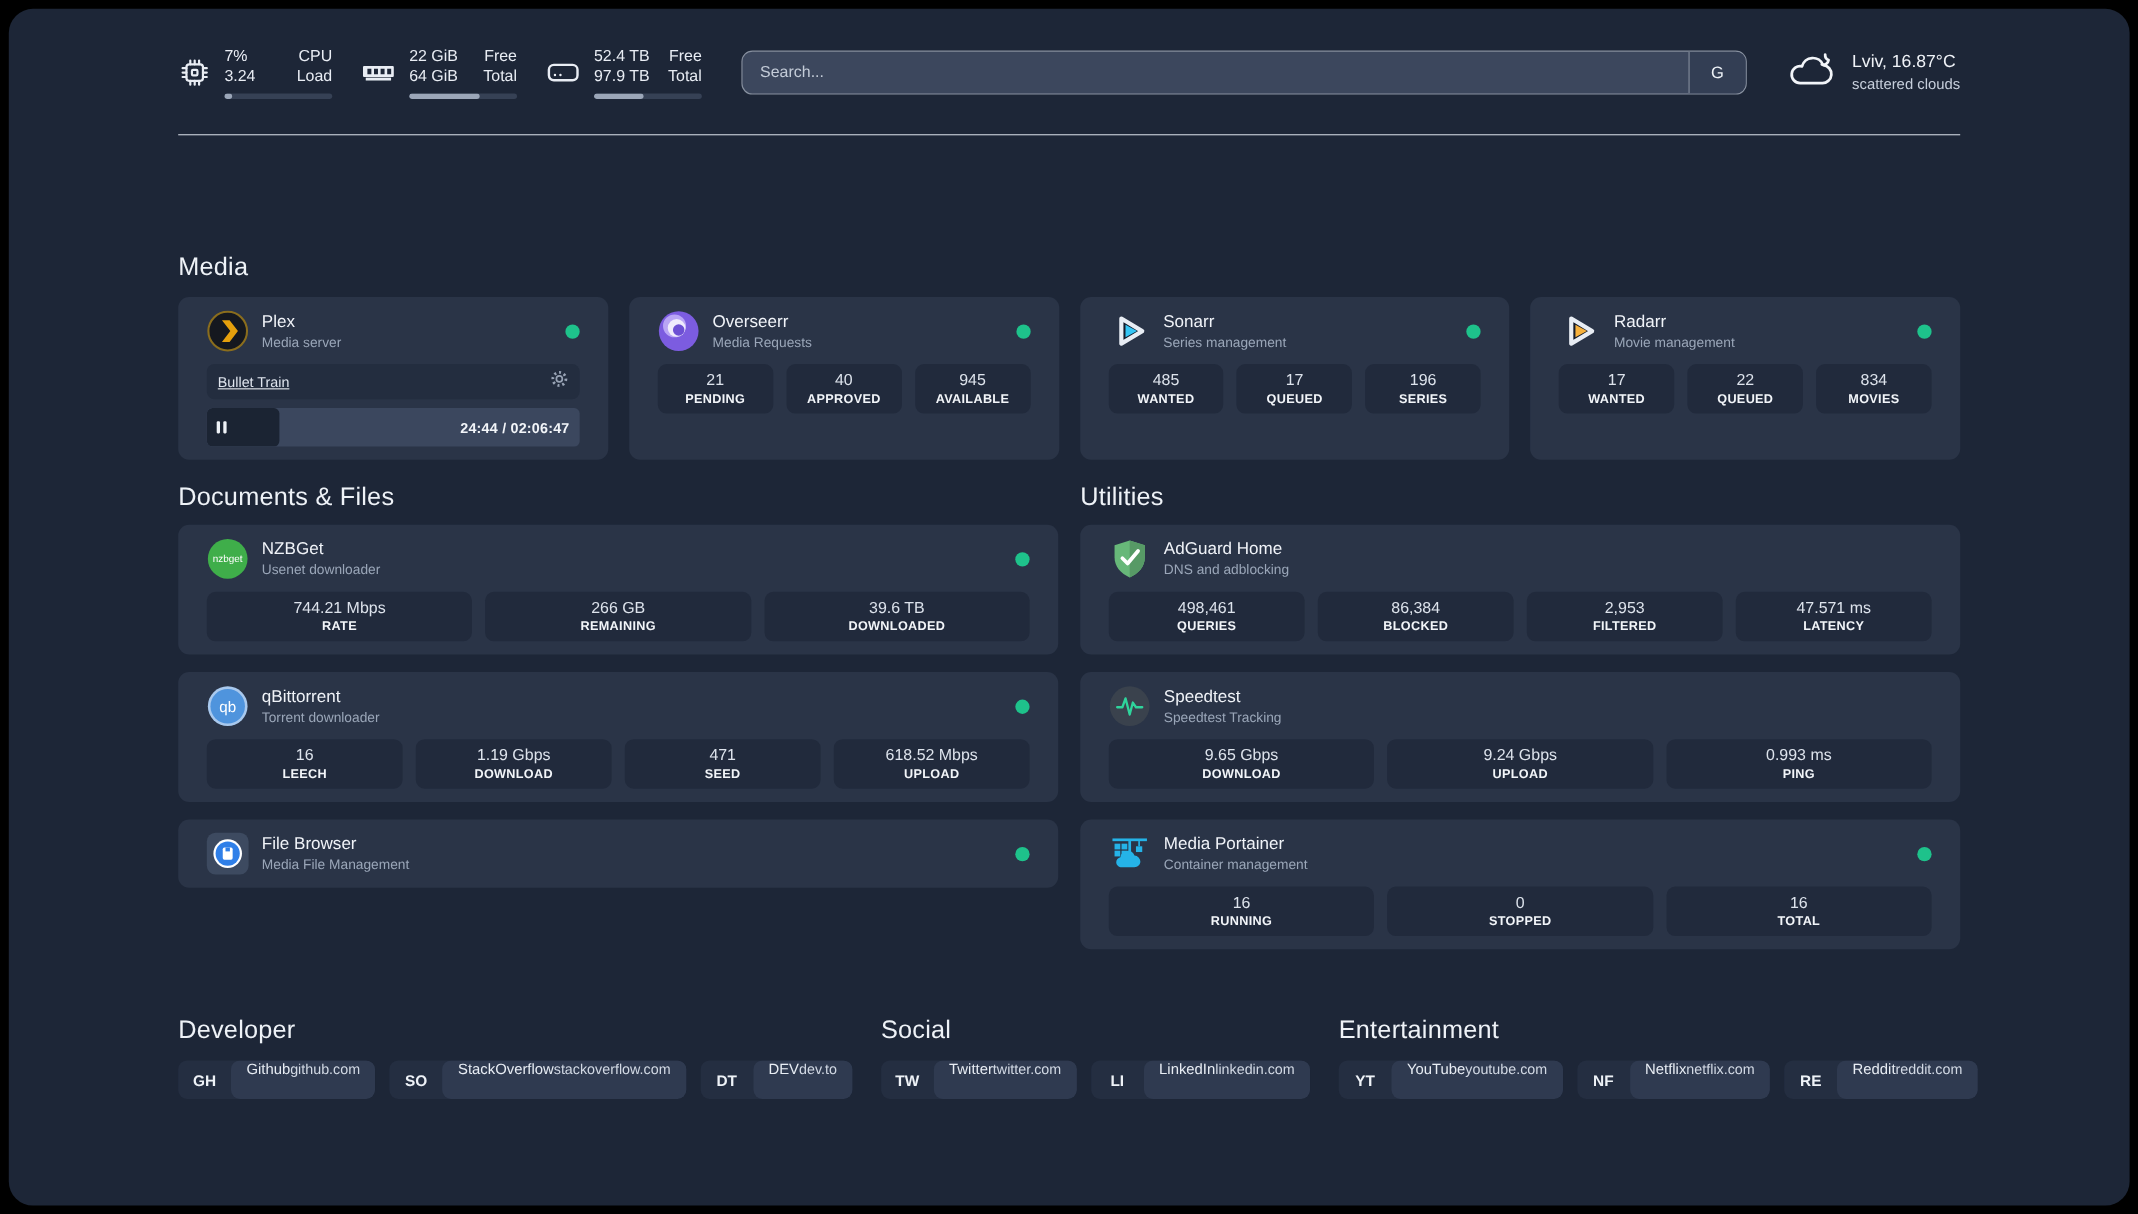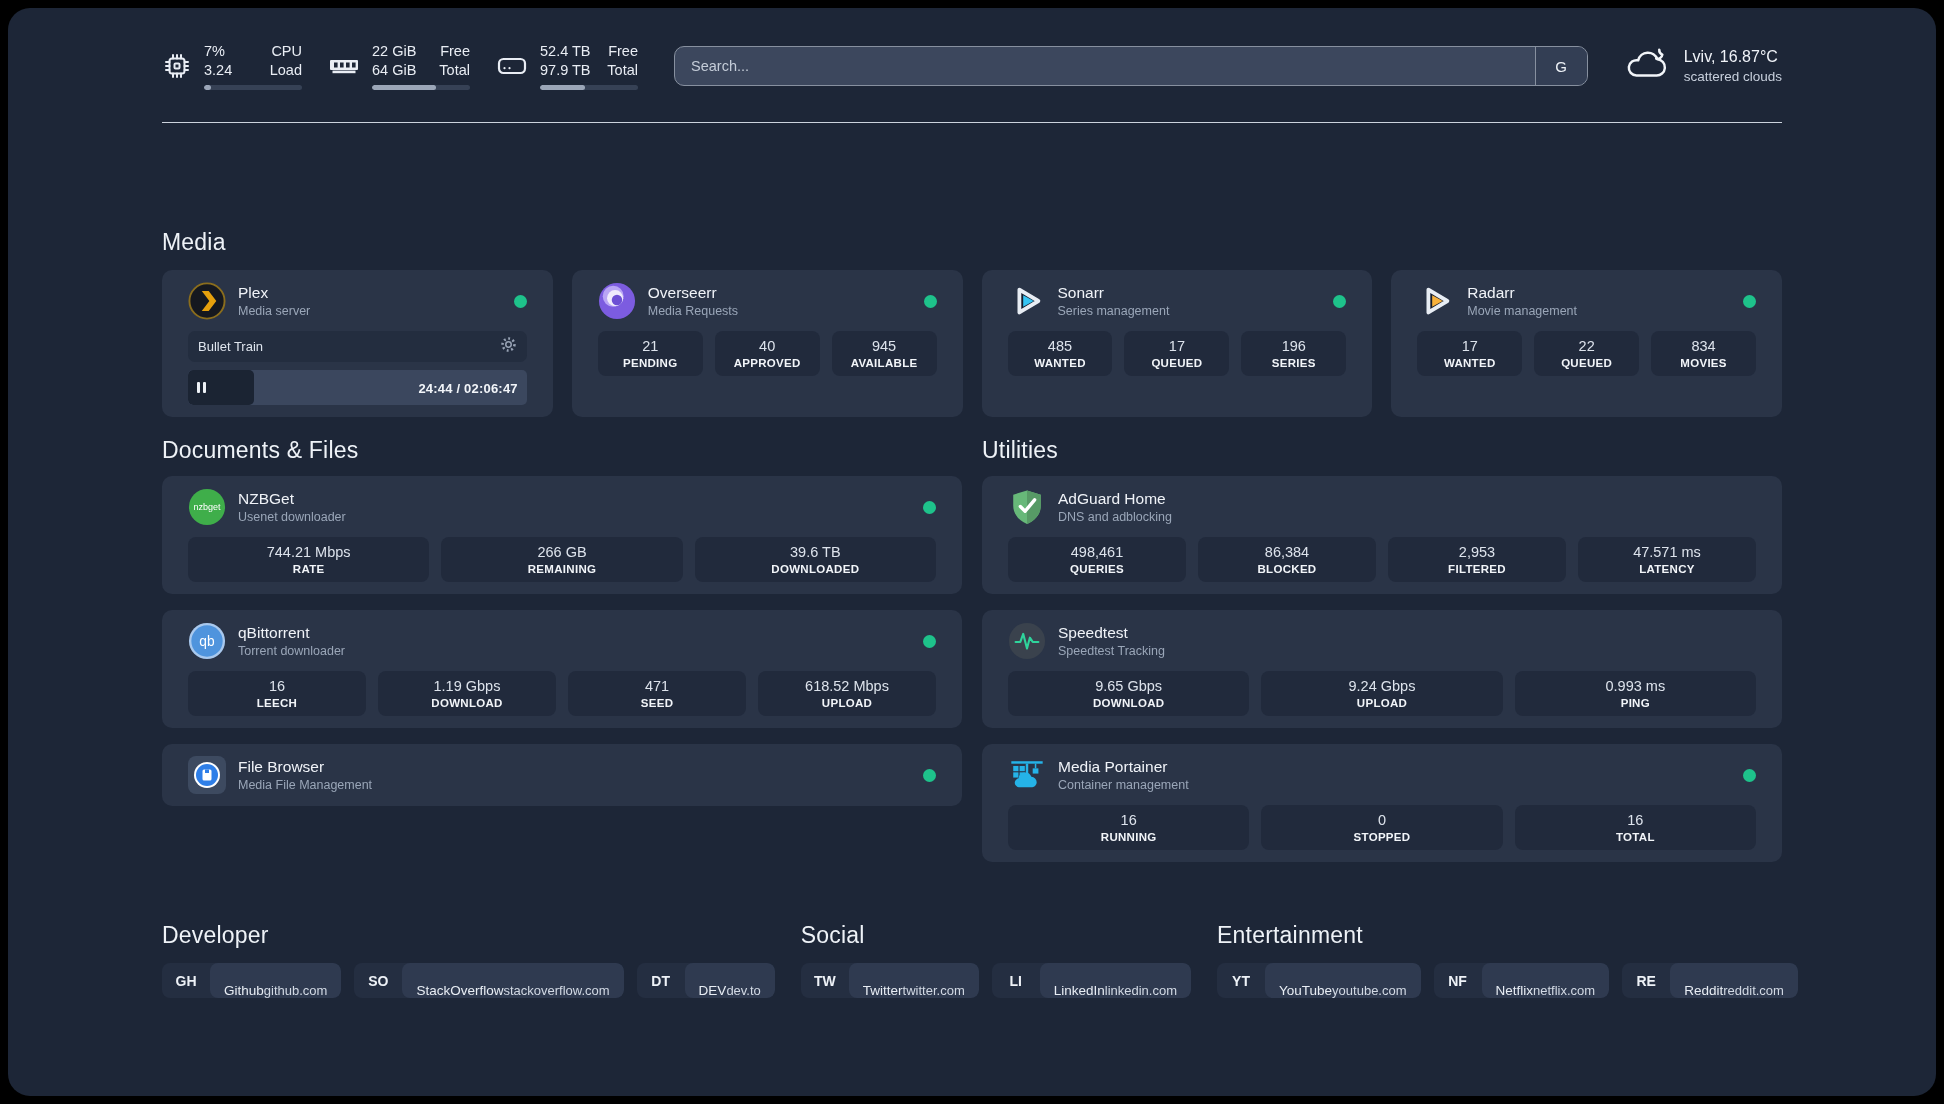--- a/index.html
+++ b/index.html
@@ -61,21 +61,21 @@
   .card-sub { font-size:12.5px; color:#9aa6b8; margin-top:2px; }
   .status-dot { width:13px; height:13px; border-radius:50%; background:var(--c-status,#1ec28b); flex:none; }
 
   .stat-row { display:flex; gap:12px; margin-top:11px; }
   .stat-box { flex:1; background:#212a3c; border-radius:8px; padding:7px 4px; text-align:center; }
   .stat-value { font-size:14.5px; color:#dde3ec; }
   .stat-label { font-size:11.5px; font-weight:700; color:#f2f5f9; margin-top:3px; letter-spacing:.3px; }
 
   
   .plex-np { margin-top:11px; background:#232d3f; border-radius:7px; padding:5px 10px;
-             display:flex; justify-content:space-between; align-items:center; }
+             display:flex; justify-content:space-between; align-items:center;text-decoration:underline; }
   .np-title { font-size:13px; color:#dfe5ee; }
   .plex-bar { margin-top:8px; height:35px; background:#3b475e; border-radius:5px;
               position:relative; overflow:hidden; }
   .plex-fill { position:absolute; left:0; top:0; bottom:0; background:#1b2433;
                border-radius:5px; display:flex; align-items:center; padding-left:9px; }
   .pause { display:flex; gap:3px; }
   .pause i { display:block; width:3px; height:11px; background:#eef2f7; border-radius:1px; }
   .plex-time { position:absolute; right:9px; top:50%; transform:translateY(-50%);
                font-size:13px; font-weight:700; color:#f2f5f9; letter-spacing:.2px; }
 
@@ -83,21 +83,21 @@
   .col-cards { display:flex; flex-direction:column; gap:16px; margin-top:12px; }
 
   
   .links-grid { display:grid; grid-template-columns:repeat(3,1fr); gap:26px; margin-top:60px; }
   .links-list { display:flex; flex-direction:row; gap:13px; margin-top:14px; }
   .link-row { display:flex; height:35px; border-radius:8px; overflow:hidden;
               background:#242e41; cursor:pointer; }
   .link-abbr { width:48px; display:flex; align-items:center; justify-content:center;
                color:#eef2f7; font-weight:600; font-size:14px; flex:none; }
   .link-main { flex:1; background:#2f3a50; border-radius:8px; display:flex;
-               align-items:flex-end; justify-content:space-between; padding:0 14px; }
+               align-items:flex-start; justify-content:space-between; padding:0 14px; }
   .link-name { font-size:13.5px; color:#e8edf4; }
   .link-url { font-size:13px; color:#d2d9e4; }
 
   
   .fill-plex { fill:var(--c-plex); } .fill-sonarr { fill:var(--c-sonarr); }
   .fill-radarr { fill:var(--c-radarr); } .fill-nzbget { fill:var(--c-nzbget); }
   .fill-qbit { fill:var(--c-qbittorrent); } .fill-fb { fill:var(--c-filebrowser); }
   .fill-adguard { fill:var(--c-adguard); } .stroke-speed { stroke:var(--c-speedtest); }
   .fill-port { fill:var(--c-portainer); }
   .fb-wrap { background:#3d4a60; border-radius:8px; }

